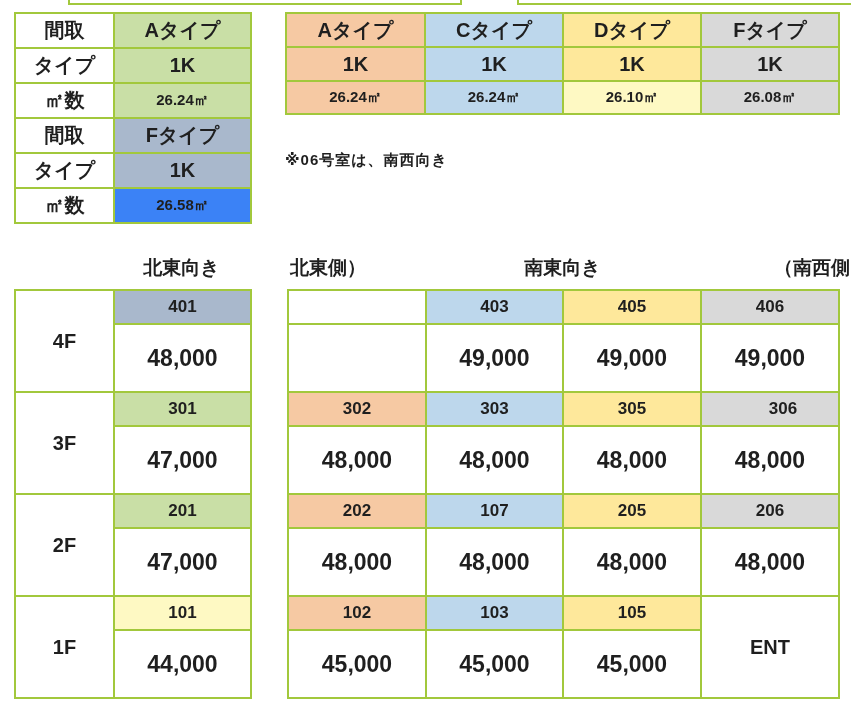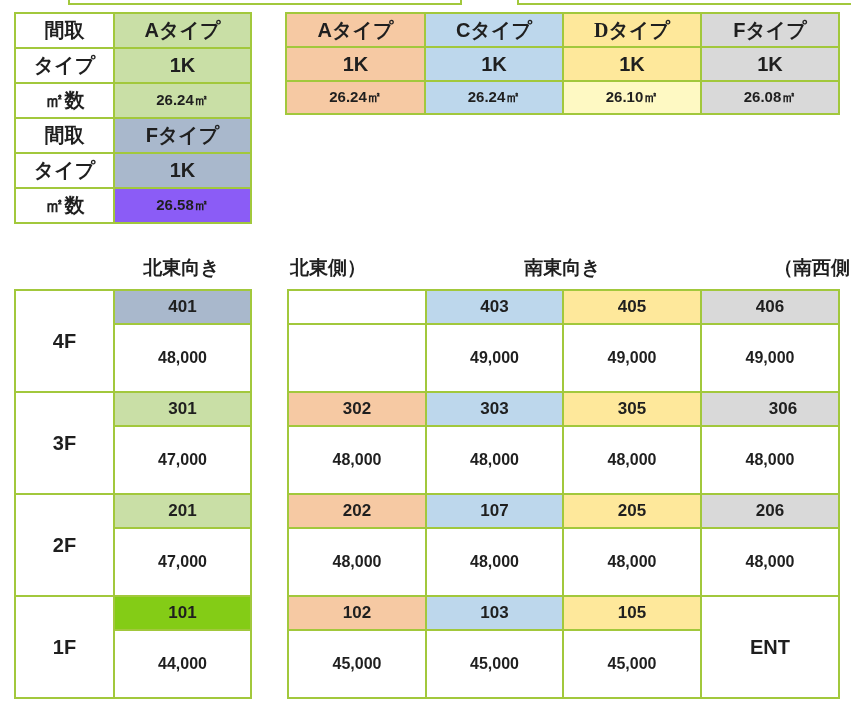--- a/index.html
+++ b/index.html
@@ -30,21 +30,21 @@
   .dir-nes  { left:290px; width:138px; text-align:left; }
   .dir-se   { left:425px; width:275px; text-align:center; }
   .dir-sws  { left:701px; width:149px; text-align:right; }
 
   
   .t-price-left  { left:14px;  top:289px; }
   .t-price-right { left:287px; top:289px; }
   tr.hrow { height:34px; } tr.prow { height:68px; }
   td.floor { vertical-align:top; font-size:20px; line-height:34px; }
   td.room  { font-size:17px; }
-  td.price { font-size:16px; vertical-align:bottom; padding-bottom:6px; }
+  td.price { font-size:23px; vertical-align:bottom; padding-bottom:6px; }
   td.ent   { font-size:20px; }
   td.ghost { border:none; background:transparent; }
 
   
   .sliver { position:absolute; top:0; height:3px; background:#fff;
             border:2px solid var(--grid); border-top:none; }
   .sliver-1 { left:68px;  width:390px; }
   .sliver-2 { left:517px; width:336px; }
 </style>
 </head>
@@ -76,54 +76,55 @@
     <tr class="r35">
       <td class="lbl">間取</td>
       <td class="val" style="background-color: rgb(169, 184, 204);">Fタイプ</td>
     </tr>
     <tr class="r35">
       <td class="lbl">タイプ</td>
       <td class="val" style="background-color: rgb(169, 184, 204);">1K</td>
     </tr>
     <tr class="r35">
       <td class="lbl">㎡数</td>
-      <td class="val area" style="background-color: #8b5cf6;">26.58㎡</td>
+      <td class="val area" style="background-color: #3b82f6;">26.58㎡</td>
     </tr>
   </tbody>
     </table>
 
   <table class="t t-type-right">
     <colgroup>
         <col style="width:139px">
         <col style="width:138px">
         <col style="width:138px">
         <col style="width:138px">
       </colgroup>
     <tbody>
         <tr class="r34">
       <td class="val" style="background-color: rgb(246, 201, 163);">Aタイプ</td>
       <td class="val" style="background-color: rgb(189, 215, 236);">Cタイプ</td>
-      <td class="val" style="background-color: rgb(254, 232, 155); font-family: Liberation Serif, serif;">Dタイプ</td>
+      <td class="val" style="background-color: rgb(254, 232, 155);">Dタイプ</td>
       <td class="val" style="background-color: rgb(217, 217, 217);">Fタイプ</td>
     </tr>
     <tr class="r34">
       <td class="val" style="background-color: rgb(246, 201, 163);">1K</td>
       <td class="val" style="background-color: rgb(189, 215, 236);">1K</td>
       <td class="val" style="background-color: rgb(254, 232, 155);">1K</td>
       <td class="val" style="background-color: rgb(217, 217, 217);">1K</td>
     </tr>
     <tr class="r33">
       <td class="val area" style="background-color: rgb(246, 201, 163);">26.24㎡</td>
       <td class="val area" style="background-color: rgb(189, 215, 236);">26.24㎡</td>
       <td class="val area" style="background-color: #fef9c3;">26.10㎡</td>
       <td class="val area" style="background-color: rgb(217, 217, 217);">26.08㎡</td>
     </tr>
   </tbody>
     </table>
 
+  <div class="note">※06号室は、南西向き</div>
 
   <div class="dir dir-ne">北東向き</div>
   <div class="dir dir-nes">北東側）</div>
   <div class="dir dir-se">南東向き</div>
   <div class="dir dir-sws">（南西側</div>
 
   <table class="t t-price-left">
     <colgroup>
         <col style="width:99px">
         <col style="width:137px">
@@ -145,21 +146,21 @@
     </tr>
     <tr class="hrow">
       <td class="floor" rowspan="2">2F</td>
       <td class="room" style="background-color: rgb(201, 223, 166);">201</td>
     </tr>
     <tr class="prow">
       <td class="price">47,000</td>
     </tr>
     <tr class="hrow">
       <td class="floor" rowspan="2">1F</td>
-      <td class="room" style="background-color: #84cc16;">101</td>
+      <td class="room" style="background-color: #fef9c3;">101</td>
     </tr>
     <tr class="prow">
       <td class="price">44,000</td>
     </tr>
   </tbody>
     </table>
 
   <table class="t t-price-right">
     <colgroup>
         <col style="width:138px">

